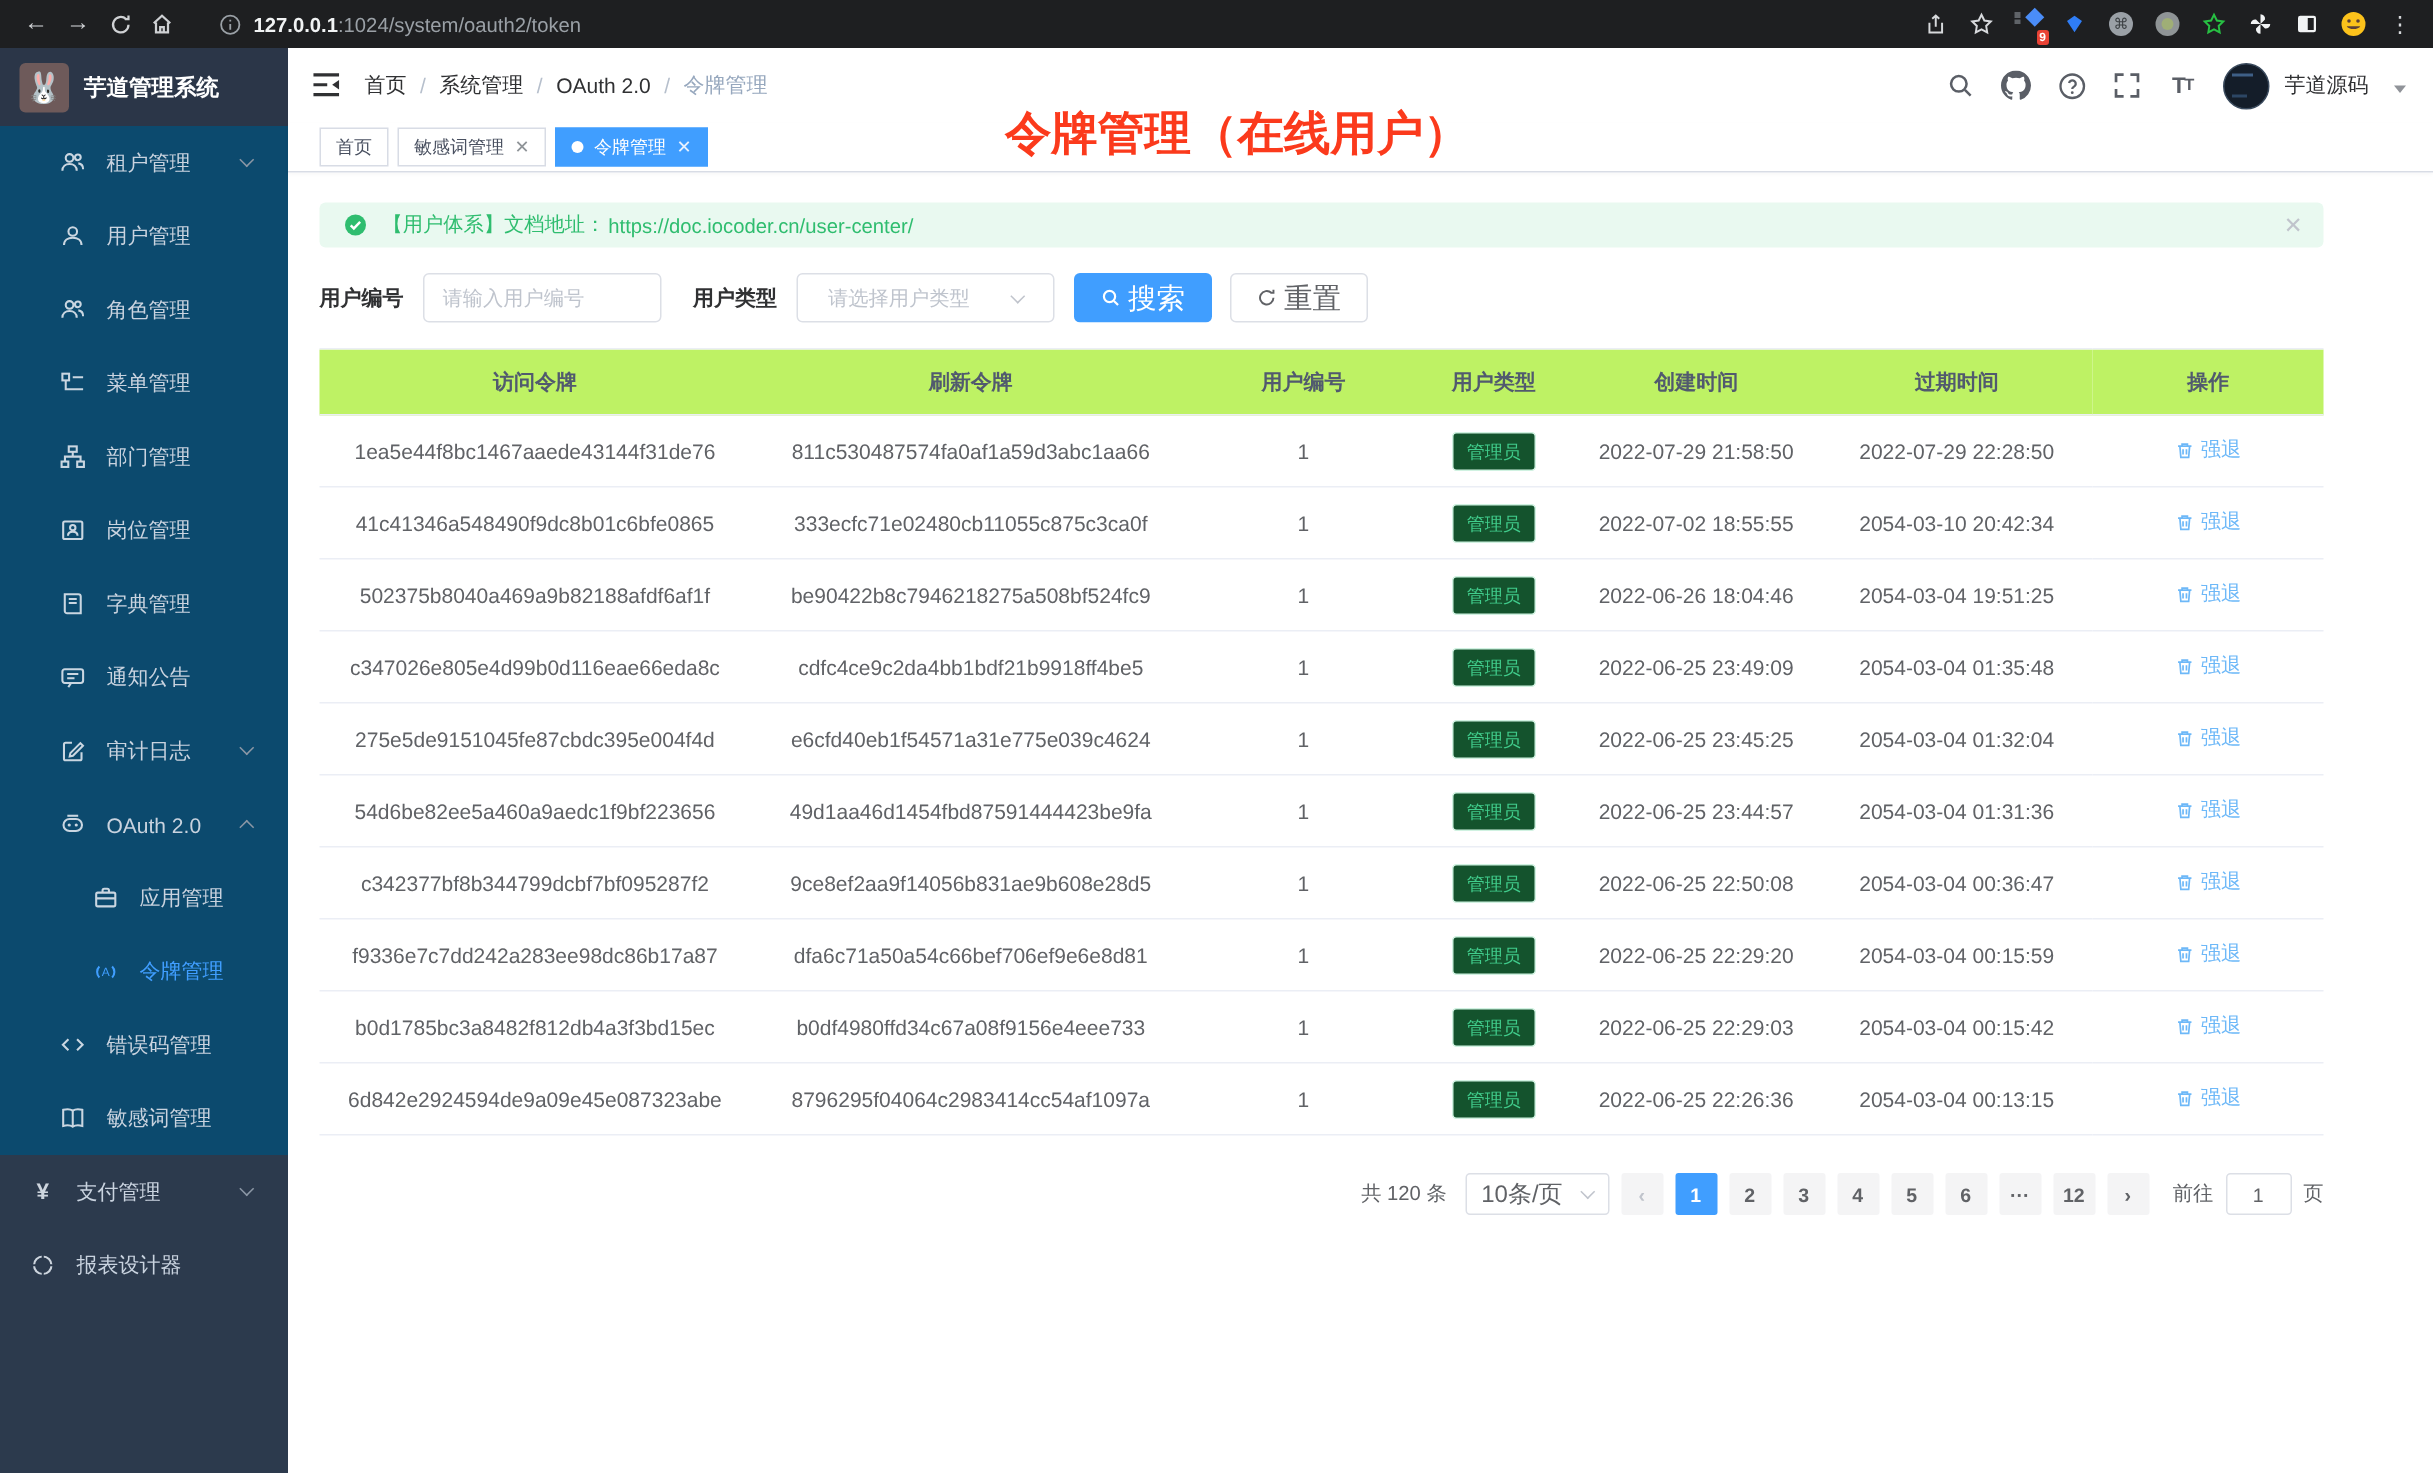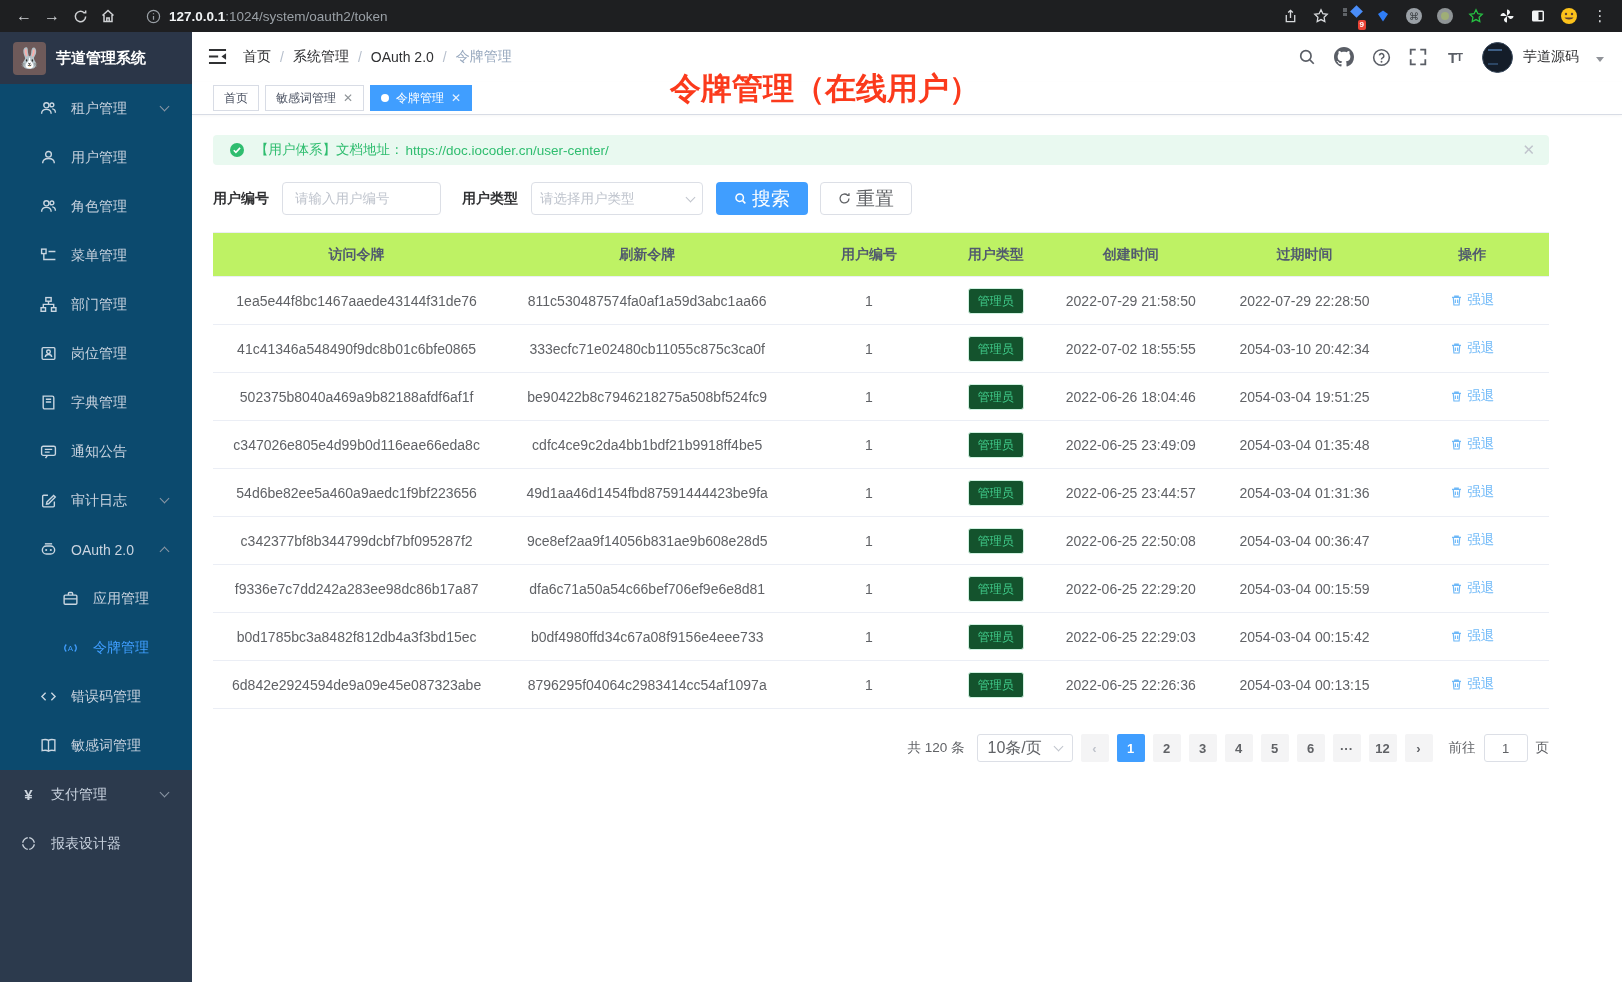--- a/index.html
+++ b/index.html
@@ -93,21 +93,21 @@
             align-items:center; padding:0 16px; position:relative; }
   .banner .txt { font-size:13.5px; color:#2fbd6f; margin-left:10px; }
   .banner a { font-size:13.5px; color:#2fbd6f; text-decoration:none; margin-left:2px; }
   .banner .close { position:absolute; right:14px; color:#c0c4cc; font-size:15px; cursor:pointer; }
 
   .filter-row { margin-top:17px; display:flex; align-items:center; }
   .f-label { font-size:14px; font-weight:bold; color:#303133; margin-right:13px; }
   .f-input { width:159px; height:33px; border:1px solid #dcdfe6; border-radius:4px; padding:0 12px;
              font-size:13.5px; color:#606266; font-family:inherit; }
   .f-input::placeholder { color:#bfc4cd; }
-  .f-select { width:172px; height:33px; border:1px solid #dcdfe6; border-radius:4px; padding:0 8px;
+  .f-select { width:172px; height:33px; border:1px solid #dcdfe6; border-radius:4px; padding:0 20px;
               font-size:13.5px; color:#bfc4cd; display:flex; align-items:center; justify-content:space-between;
               cursor:pointer; }
   .sel-chev { width:7px; height:7px; border-right:1.4px solid #c0c4cc; border-bottom:1.4px solid #c0c4cc;
               transform:rotate(45deg); margin-top:-3px; }
   .btn { height:33px; border-radius:4px; font-size:19px; display:flex; align-items:center;
          padding:0 17px; gap:5px; cursor:pointer; border:1px solid transparent; font-family:inherit; }
   .btn-primary { background:#409eff; color:#fff; margin-left:13px; }
   .btn-plain { background:#fff; color:#606266; border-color:#dcdfe6; margin-left:12px; }
 
   table.grid { width:1336px; border-collapse:collapse; margin-top:17px; table-layout:fixed; }
@@ -559,20 +559,34 @@
               <td>2022-06-25 23:49:09</td>
               <td>2054-03-04 01:35:48</td>
               <td><span class="link-danger">
                   <svg width="13" height="13" viewBox="0 0 16 16" fill="none" stroke="#6db8f8" stroke-width="1.4">
                     <path d="M2.5 4.2h11M5.8 4.2V2.6h4.4v1.6M4 4.2l.8 9.3h6.4l.8-9.3M6.6 6.8v4.2M9.4 6.8v4.2"></path>
                   </svg>
                   <span>强退</span>
                 </span></td>
             </tr>
             <tr>
+              <td>275e5de9151045fe87cbdc395e004f4d</td>
+              <td>e6cfd40eb1f54571a31e775e039c4624</td>
+              <td>1</td>
+              <td><span class="tag-success">管理员</span></td>
+              <td>2022-06-25 23:45:25</td>
+              <td>2054-03-04 01:32:04</td>
+              <td><span class="link-danger">
+                  <svg width="13" height="13" viewBox="0 0 16 16" fill="none" stroke="#6db8f8" stroke-width="1.4">
+                    <path d="M2.5 4.2h11M5.8 4.2V2.6h4.4v1.6M4 4.2l.8 9.3h6.4l.8-9.3M6.6 6.8v4.2M9.4 6.8v4.2"></path>
+                  </svg>
+                  <span>强退</span>
+                </span></td>
+            </tr>
+            <tr>
               <td>54d6be82ee5a460a9aedc1f9bf223656</td>
               <td>49d1aa46d1454fbd87591444423be9fa</td>
               <td>1</td>
               <td><span class="tag-success">管理员</span></td>
               <td>2022-06-25 23:44:57</td>
               <td>2054-03-04 01:31:36</td>
               <td><span class="link-danger">
                   <svg width="13" height="13" viewBox="0 0 16 16" fill="none" stroke="#6db8f8" stroke-width="1.4">
                     <path d="M2.5 4.2h11M5.8 4.2V2.6h4.4v1.6M4 4.2l.8 9.3h6.4l.8-9.3M6.6 6.8v4.2M9.4 6.8v4.2"></path>
                   </svg>

